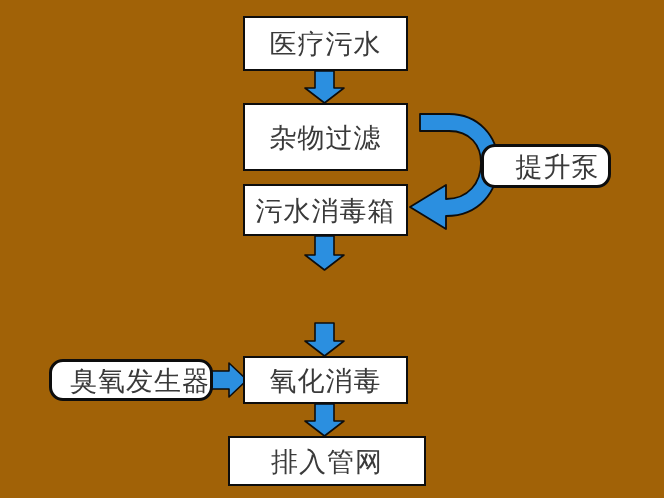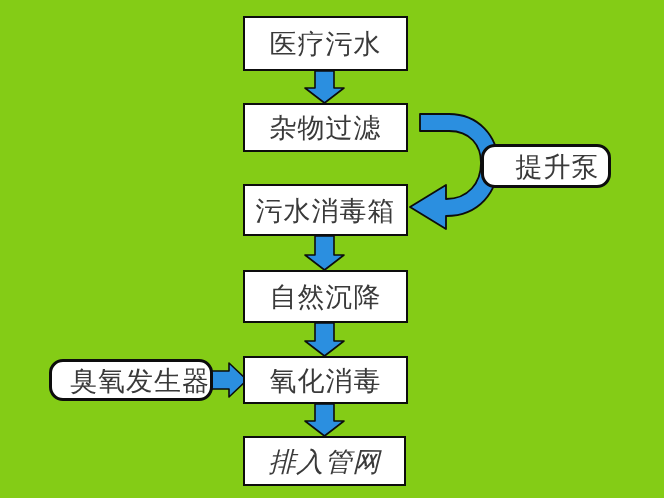--- a/index.html
+++ b/index.html
@@ -8,21 +8,21 @@
     padding: 0;
     background: #ffffff;
   }
   body {
     font-family: "DejaVu Sans", "Liberation Sans", sans-serif;
   }
   #canvas {
     position: relative;
     width: 664px;
     height: 498px;
-    background: #84cc16;
+    background: #a16207;
     overflow: hidden;
   }
   .node {
     position: absolute;
     box-sizing: border-box;
     background: #ffffff;
     border: 2px solid #0d0d0d;
     display: flex;
     align-items: center;
     justify-content: center;
@@ -95,37 +95,34 @@
         <path d="M 315,404 L 334,404 L 334,421 L 344,421 L 324.5,436 L 305,421 L 315,421 Z" fill="#2b8fe0" stroke="#0d0d0d" stroke-width="1.6" stroke-linejoin="round"></path>
       </g>
 
     </svg>
   </div>
 
   <div class="node" style="left:243px; top:16px; width:165px; height:55px;">
     <span class="node-label">医疗污水</span>
   </div>
 
-  <div class="node" style="left:243px; top:103px; width:165px; height:49px;text-align:center;">
+  <div class="node" style="left:243px; top:103px; width:165px; height:68px;text-align:center;">
     <span class="node-label">杂物过滤</span>
   </div>
 
   <div class="node" style="left:243px; top:184px; width:165px; height:52px;">
     <span class="node-label">污水消毒箱</span>
   </div>
 
-  <div class="node" style="left:243px; top:270px; width:165px; height:53px;">
-    <span class="node-label">自然沉降</span>
-  </div>
 
   <div class="node" style="left:243px; top:356px; width:165px; height:48px;align-items:center;">
     <span class="node-label">氧化消毒</span>
   </div>
 
-  <div class="node" style="left:243px; top:436px; width:163px; height:50px;font-style:italic;">
+  <div class="node" style="left:228px; top:436px; width:198px; height:50px;">
     <span class="node-label">排入管网</span>
   </div>
 
   <div class="node rounded" style="left:481px; top:144px; width:130px; height:44px;padding-left:23px;">
     <span class="node-label">提升泵</span>
   </div>
 
   <div class="node rounded" style="left:49px; top:359px; width:164px; height:42px;justify-content:flex-end;">
     <span class="node-label">臭氧发生器</span>
   </div>

